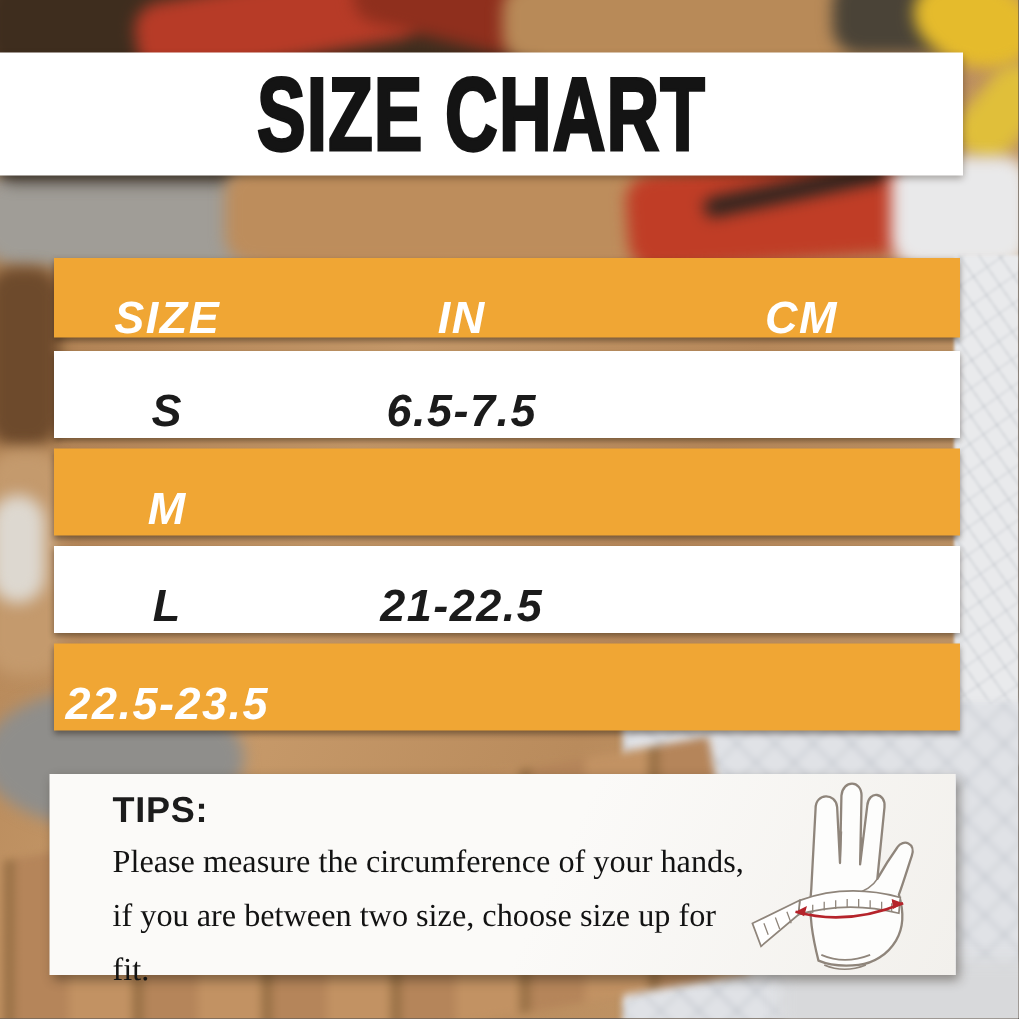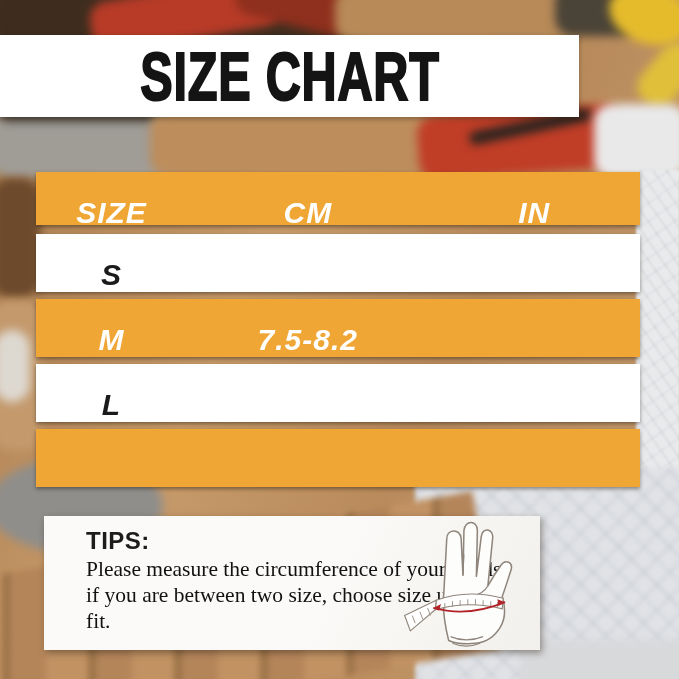--- a/index.html
+++ b/index.html
@@ -28,21 +28,21 @@
   .blueprint{
     position:absolute;left:415px;top:468px;width:280px;height:230px;
     background:
       repeating-linear-gradient(45deg,transparent 0 16px,rgba(110,120,135,.18) 16px 18px),
       repeating-linear-gradient(-45deg,transparent 0 16px,rgba(110,120,135,.14) 16px 18px),
       #e0e2e6;
     filter:blur(2px);
   }
   
   .banner{
-    position:absolute;left:0;top:35px;width:579px;height:82px;background:#ffffff;
+    position:absolute;left:0;top:35px;width:642px;height:82px;background:#ffffff;
     display:flex;align-items:center;justify-content:center;
     box-shadow:0 2px 5px rgba(30,20,10,.35);
   }
   .banner h1{
     margin:0;font-size:64px;font-weight:bold;color:#141414;letter-spacing:1px;
     transform:scale(.76,1.08);transform-origin:center;
     -webkit-text-stroke:2px #141414;white-space:nowrap;
   }
   
   .size-table{position:absolute;left:36px;top:172px;width:604px;}
@@ -51,31 +51,31 @@
     box-shadow:0 2px 4px rgba(30,20,10,.45);
   }
   .trow .cell{text-align:center;font-weight:bold;font-style:italic;letter-spacing:1px;}
   .trow.head{height:53px;margin-bottom:9px;background:var(--yellow);color:#fff;font-size:30px;}
   .trow.r{height:58px;margin-bottom:7px;font-size:30px;}
   .trow.r.light{background:#ffffff;color:#1b1b1b;}
   .trow.r.dark{background:var(--yellow);color:#ffffff;}
   .trow .cell{font-size:inherit;margin-top:24px;}
   
   .tips{
-    position:absolute;left:44px;top:516px;width:496px;height:134px;
+    position:absolute;left:33px;top:516px;width:604px;height:134px;
     background:linear-gradient(115deg,#fbfaf8 55%,#f2f0ec);
     box-shadow:2px 3px 7px rgba(40,30,20,.45);
   }
   .tips-heading{
     position:absolute;left:42px;top:11px;font-size:24px;font-weight:bold;color:#1c1c1c;
     font-family:"Liberation Sans",sans-serif;letter-spacing:.5px;
   }
   .tips-body{
     position:absolute;left:42px;top:40px;width:432px;margin:0;
-    font-family:"Liberation Serif",serif;font-size:21.5px;line-height:26px;color:#121212;
+    font-family:"Liberation Serif",serif;font-size:21.5px;line-height:36px;color:#121212;
   }
   .hand{position:absolute;right:2px;top:0;width:150px;height:134px;}
 </style>
 </head>
 <body>
 
 <div class="stage" style="--yellow:#F0A634;">
 
   <div class="bg" aria-hidden="true">
     <div class="blob" style="left:-10px;top:-15px;width:370px;height:62px;background:#3e2d1e;"></div>
@@ -104,34 +104,36 @@
     <div class="blob" style="left:520px;top:640px;width:190px;height:55px;background:#d8d9db;"></div>
   </div>
 
   <div class="banner">
     <h1>SIZE CHART</h1>
   </div>
 
   <div class="size-table">
     <div class="trow head">
       <div class="cell">SIZE</div>
+      <div class="cell">IN</div>
       <div class="cell">CM</div>
-      <div class="cell">IN</div>
     </div>
     <div class="trow r light">
       <div class="cell">S</div>
+      <div class="cell">6.5-7.5</div>
     </div>
     <div class="trow r dark">
       <div class="cell">M</div>
-      <div class="cell">7.5-8.2</div>
     </div>
     <div class="trow r light">
       <div class="cell">L</div>
+      <div class="cell">21-22.5</div>
     </div>
     <div class="trow r dark">
+      <div class="cell">22.5-23.5</div>
     </div>
   </div>
 
   <div class="tips">
     <div class="tips-heading">TIPS:</div>
     <p class="tips-body">Please measure the circumference of your hands, if you are between two size, choose size up for fit.</p>
     <svg class="hand" viewBox="0 0 150 140" fill="none">
 
       <path d="M60,130 C56,114 53,98 55,80 L58,24 C58,13 72,13 73,23 L75,62
                L76,15 C77,4 90,4 90,15 L89,63

